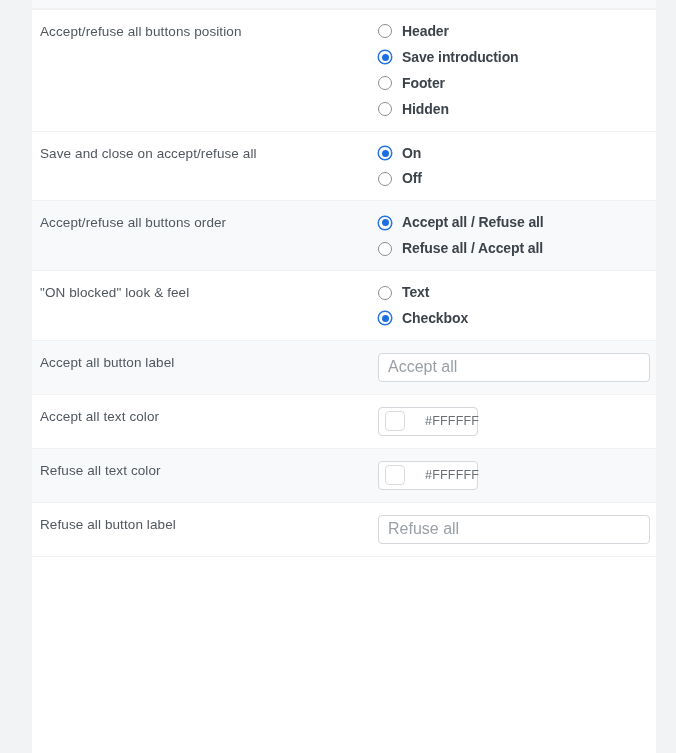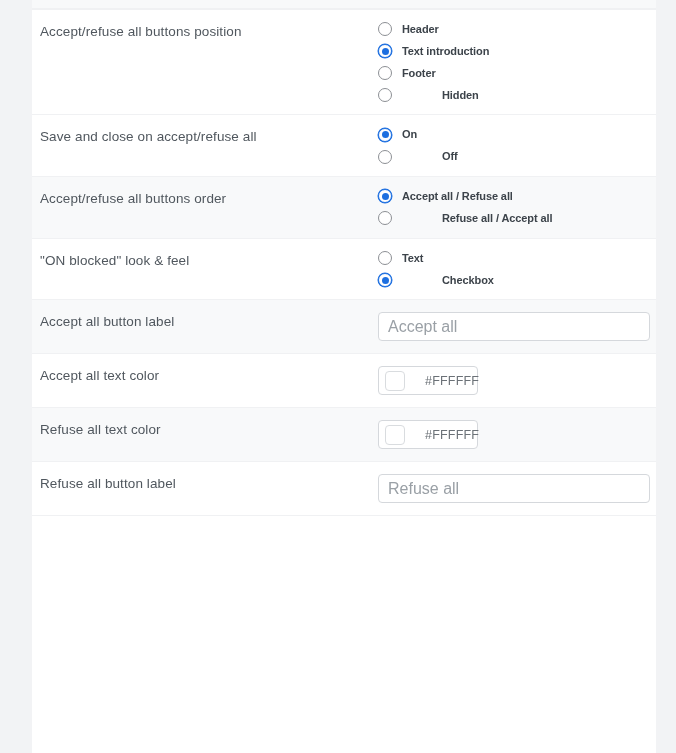--- a/index.html
+++ b/index.html
@@ -87,21 +87,21 @@
 
   
   .radio-group {
     display: block;
   }
   .radio-line {
     display: flex;
     align-items: center;
     margin: 0 0 7px 0;
   }
-  .radio-line:last-child { margin-bottom: 0; gap: 40px; }
+  .radio-line:last-child { margin-bottom: 0; }
 
   .radio-stacked {
     display: block;
     margin-bottom: 4px;
   }
   .radio-stacked:last-child { margin-bottom: 0; }
   .radio-stacked .radio-dot { margin-bottom: 3px; }
 
   .radio-dot {
     flex: 0 0 auto;
@@ -126,21 +126,21 @@
     width: 7px; height: 7px;
     margin: -3.5px 0 0 -3.5px;
     border-radius: 50%;
     background: #1d6fe0;
   }
   .radio-dot.checked {
     border-color: #1d6fe0;
     box-shadow: 0 0 0 0.5px #1d6fe0;
   }
   .radio-label {
-    font-size: 11px;
+    font-size: 14px;
     font-weight: 700;
     color: #3c434a;
     line-height: 1.35;
     letter-spacing: -0.1px;
   }
   .radio-label.block {
     display: block;
     max-width: 258px;
   }
 
@@ -206,21 +206,21 @@
           <tr class="form-row plain">
             <td class="cell-label"><span class="label-text">Accept/refuse all buttons position</span></td>
             <td class="cell-field">
               <div class="radio-group">
                 <label class="radio-line">
                   <span class="radio-dot"></span>
                   <span class="radio-label">Header</span>
                 </label>
                 <label class="radio-line">
                   <span class="radio-dot checked"></span>
-                  <span class="radio-label">Text introduction</span>
+                  <span class="radio-label">Save introduction</span>
                 </label>
                 <label class="radio-line">
                   <span class="radio-dot"></span>
                   <span class="radio-label">Footer</span>
                 </label>
                 <label class="radio-line">
                   <span class="radio-dot"></span>
                   <span class="radio-label">Hidden</span>
                 </label>
               </div>

